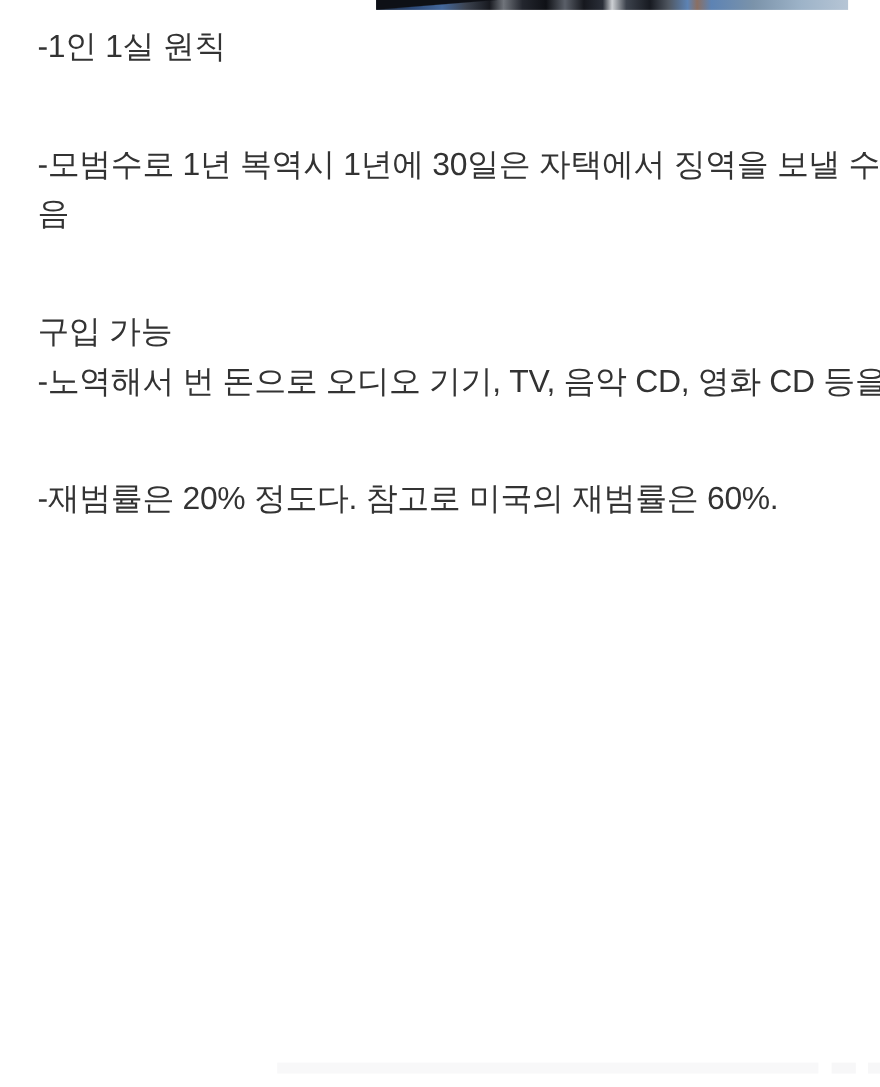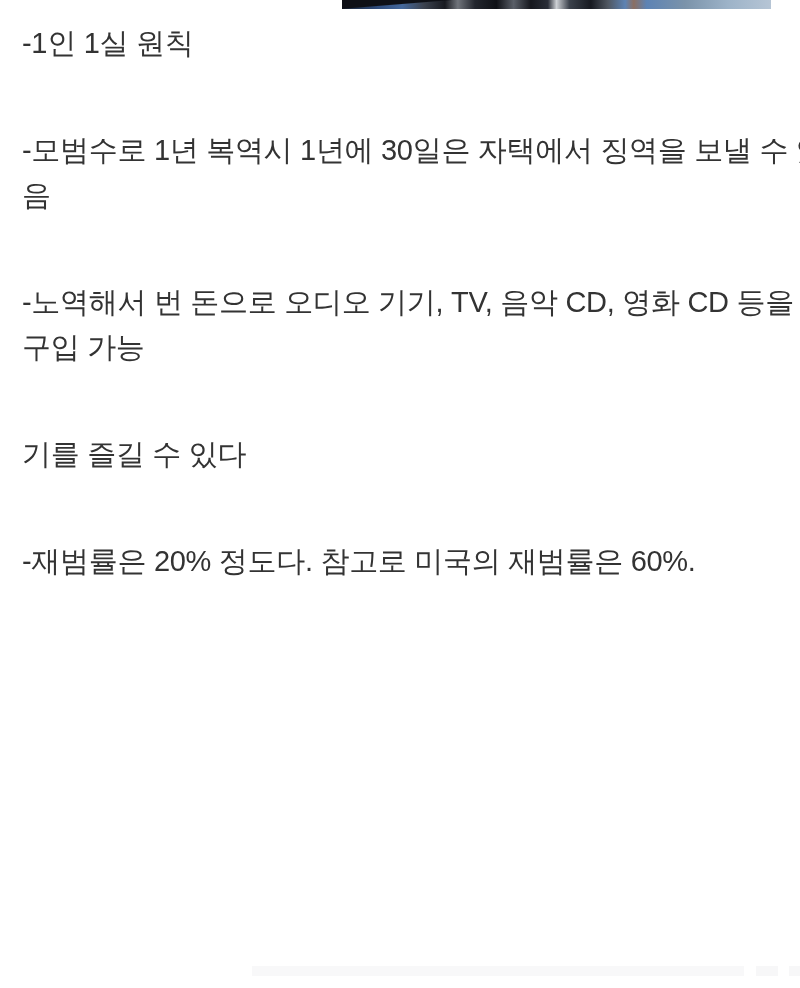--- a/index.html
+++ b/index.html
@@ -28,21 +28,21 @@
         #1a2433 0%, #2d4a7a 8%, #44689c 14%,
         #3c4350 19%, #181a20 24%, #70747b 27%, #23262e 31%,
         #0f1116 36%, #5a5f68 40%, #16181e 44%, #2a2e38 48%,
         #cdd0d4 50%, #3c424c 53%, #171a21 58%, #505761 62%,
         #5d83b4 66%, #8b6f62 68%, #5d83b4 71%, #7b93aa 80%,
         #9db3c8 90%, #b6c5d5 100%);
   }
 
   .content {
     position: relative;
-    padding: 21px 18px 0 22px;
+    padding: 21px 18px 0 34px;
     box-sizing: border-box;
     width: 717px;
   }
 
   .para {
     margin: 0 0 62px 0;
     font-size: 29px;
     line-height: 45px;
     color: #333333;
     letter-spacing: -0.3px;
@@ -93,26 +93,25 @@
   </p>
 
 
 
   <p class="para">
     <span class="line">-모범수로 1년 복역시 1년에 30일은 자택에서 징역을 보낼 수 있</span>
     <span class="line">음</span>
   </p>
 
   <p class="para">
+    <span class="line">구입 가능</span>
     <span class="line">-노역해서 번 돈으로 오디오 기기, TV, 음악 CD, 영화 CD 등을</span>
-    <span class="line">구입 가능</span>
   </p>
 
   <p class="para">
-    <span class="line">기를 즐길 수 있다</span>
   </p>
 
 
   <p class="para">
     <span class="line">-재범률은 20% 정도다. 참고로 미국의 재범률은 60%.</span>
   </p>
 
 </div>
 
 <div class="bottom-fade"></div>

